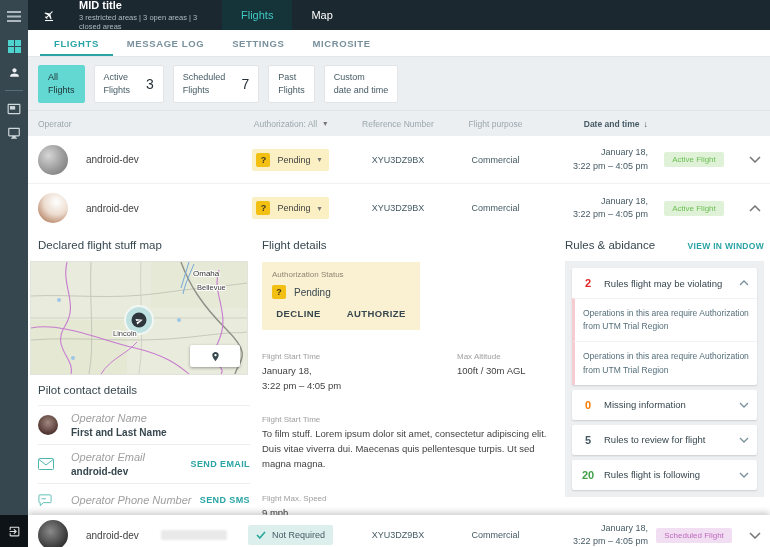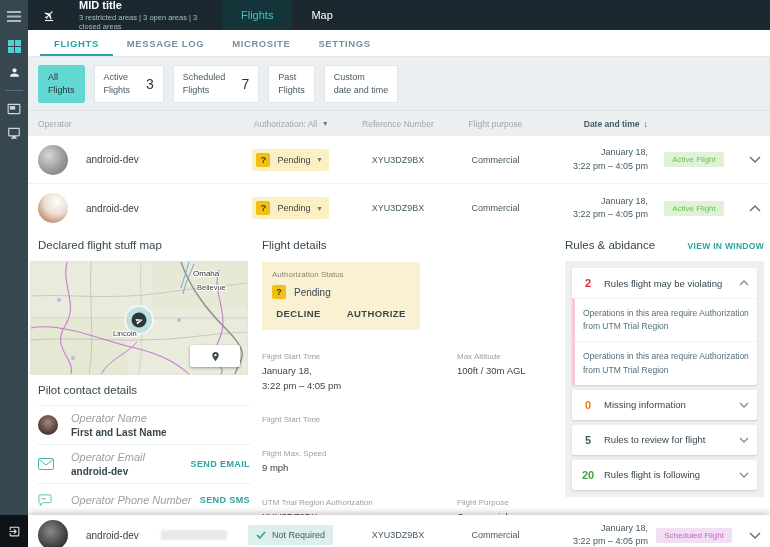--- a/index.html
+++ b/index.html
@@ -180,22 +180,22 @@
     </div>
     <div class="toptabs">
       <div class="toptab active">Flights</div>
       <div class="toptab">Map</div>
     </div>
   </div>
 
   <div class="subnav">
     <div class="subtab active">FLIGHTS</div>
     <div class="subtab">MESSAGE LOG</div>
+    <div class="subtab">SETTINGS</div>
     <div class="subtab">MICROSITE</div>
-    <div class="subtab">SETTINGS</div>
   </div>
 
   <div class="filterbar">
     <div class="chip active">
       <div class="chip-lines">
           <div>All</div>
           <div>Flights</div>
         </div>
     </div>
     <div class="chip">
@@ -400,20 +400,21 @@
             </div>
         </div>
         <div class="fcell2">
           <div class="f-label">Max Altitude</div>
           <div class="f-value">100ft / 30m AGL</div>
         </div>
       </div>
       <div class="fd-row">
         <div style="width:100%">
           <div class="f-label">Flight Start Time</div>
+          <div class="f-value">To film stuff. Lorem ipsum dolor sit amet, consectetur adipiscing elit. Duis vitae viverra dui. Maecenas quis pellentesque turpis. Ut sed magna magna.</div>
         </div>
       </div>
       <div class="fd-row">
         <div class="fcell">
           <div class="f-label">Flight Max. Speed</div>
           <div class="f-value">9 mph</div>
         </div>
       </div>
       <div class="fd-row">
         <div class="fcell">

